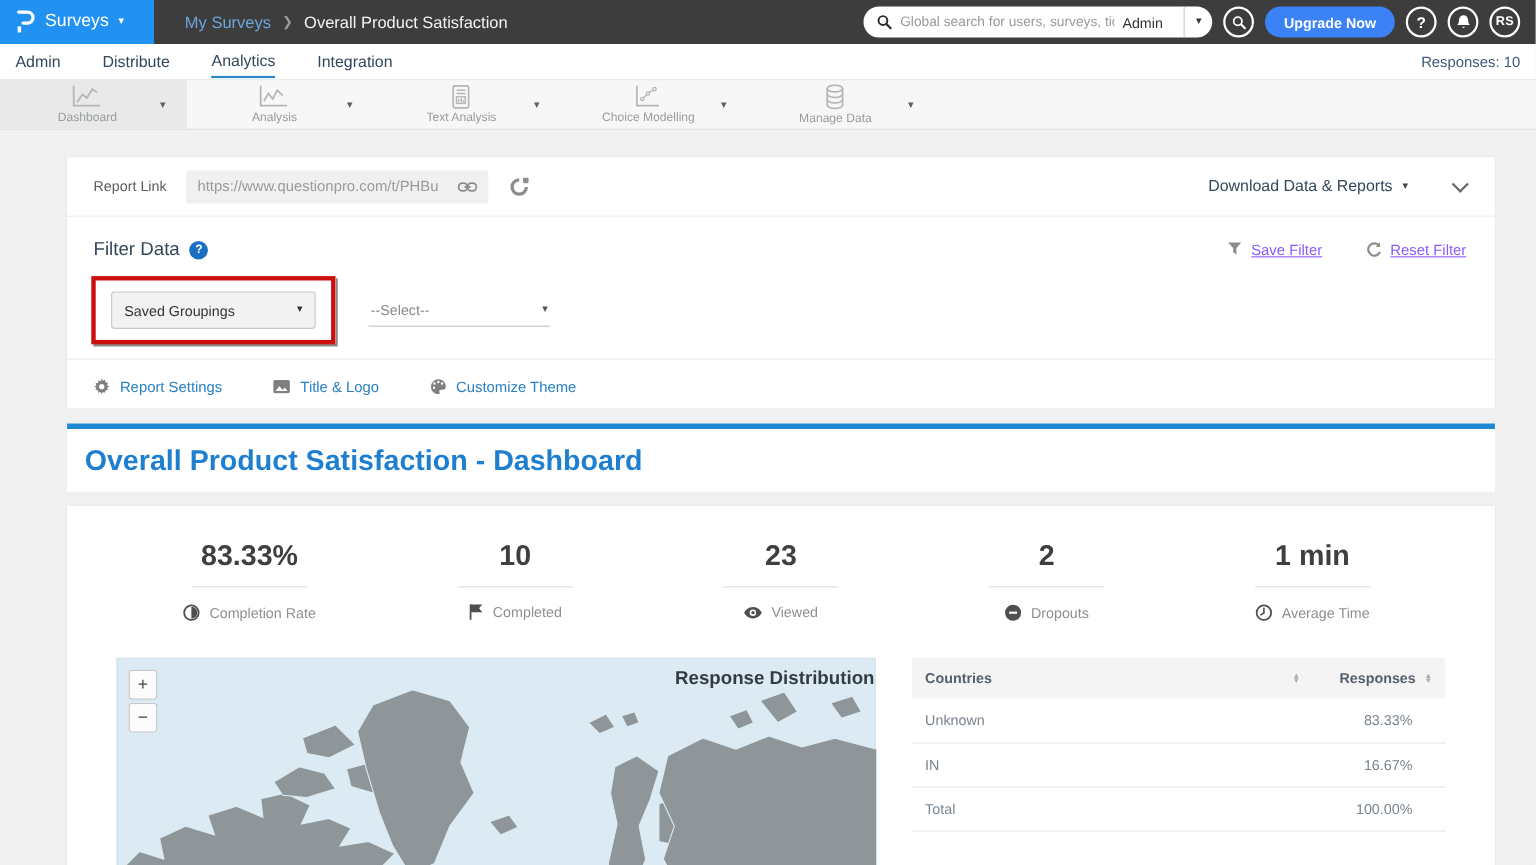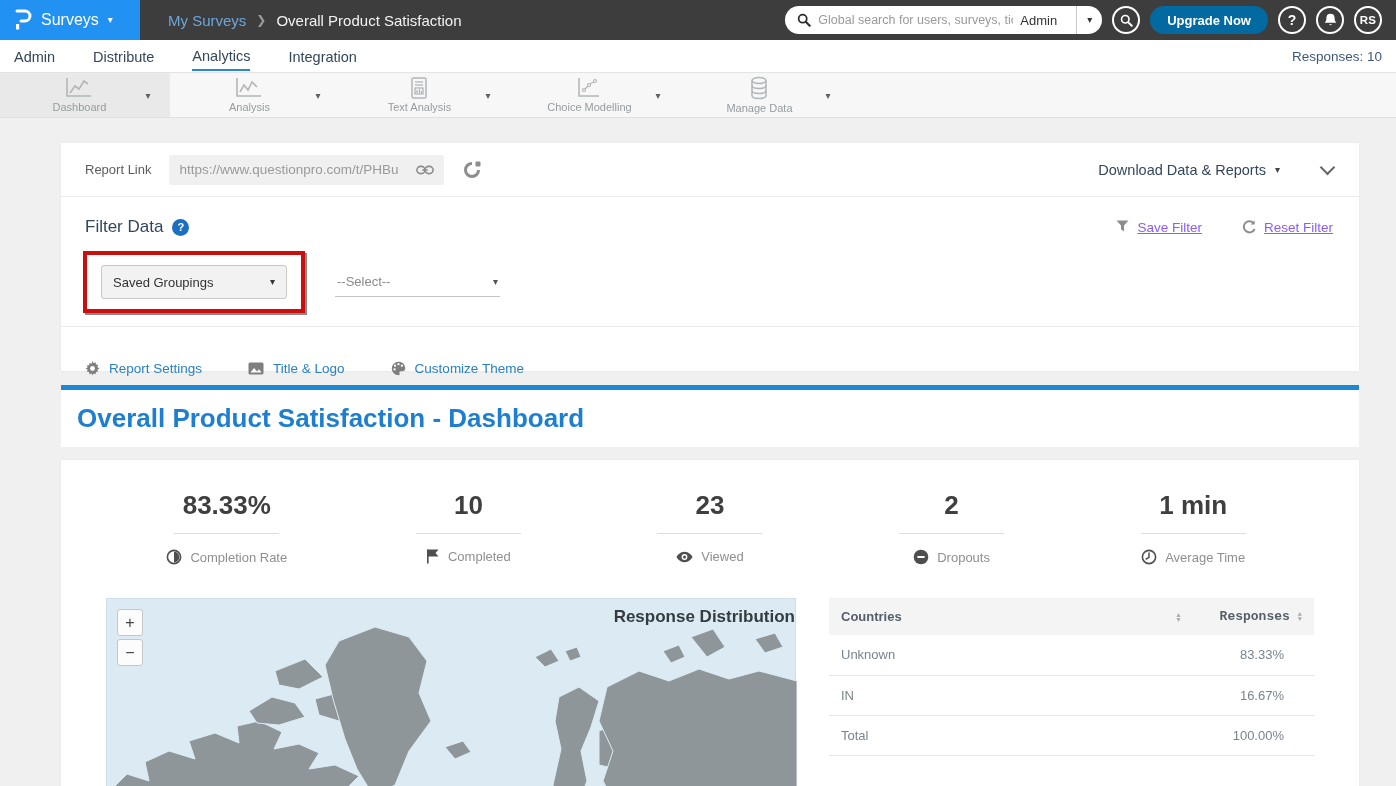--- a/index.html
+++ b/index.html
@@ -25,21 +25,21 @@
   .search-main { display:flex; align-items:center; gap:7px; padding:0 10px 0 12px; }
   .search-main input { border:none; outline:none; width:195px; font-size:12.5px; color:#444;
     font-family:"Liberation Sans", sans-serif; background:transparent; }
   .search-main input::placeholder { color:#9a9a9a; }
   .search-scope { font-size:13px; color:#333; padding-right:9px; }
   .pill-caret { border-left:1px solid #c9c9c9; height:28px; width:26px; display:flex;
     align-items:center; justify-content:center; color:#333; cursor:pointer; }
   .circle-btn { width:28px; height:28px; border-radius:50%; border:2px solid #fff; background:transparent;
     display:flex; align-items:center; justify-content:center; color:#fff; font-size:14px; font-weight:bold;
     cursor:pointer; }
-  .upgrade-btn { background:#0369a1; color:#fff; font-weight:bold; font-size:13px; height:28px;
+  .upgrade-btn { background:#3b82f6; color:#fff; font-weight:bold; font-size:13px; height:28px;
     border:none; border-radius:15px; padding:0 17px; cursor:pointer; }
   .avatar-txt { font-size:11.5px; font-weight:bold; letter-spacing:0.3px; }
 
   
   .tabbar { position:absolute; top:40px; left:0; width:1396px; height:33px; background:#fff;
     border-bottom:1px solid #e4e4e4; display:flex; align-items:center; padding:0 14px; }
   .tab { font-size:14.5px; color:#33475b; margin-right:38px; padding:6px 0 5px; cursor:pointer; }
   .tab.active { border-bottom:2px solid #2b87c8; }
   .responses-count { margin-left:auto; font-size:13.5px; color:#3f5878; }
 
@@ -81,21 +81,21 @@
     margin-left:-2px; }
   .groupings-select { width:186px; height:34px; background:#f2f2f2; border:1px solid #c8c8c8;
     border-radius:3px; display:flex; align-items:center; padding:0 11px; font-size:13px; color:#333;
     cursor:pointer; }
   .groupings-select .caret { margin-left:auto; color:#333; }
   .plain-select { width:165px; margin-left:30px; display:flex; align-items:center;
     border-bottom:1px solid #c4c4c4; padding:7px 2px; font-size:13px; color:#8a8a8a; cursor:pointer; }
   .plain-select .caret { margin-left:auto; color:#555; }
 
   .settings-row { border-top:1px solid #ebebeb; margin-top:13px; height:50px; display:flex;
-    align-items:flex-end; padding:0 24px; gap:46px; }
+    align-items:center; padding:0 24px; gap:46px; }
   .settings-link { display:flex; align-items:center; gap:9px; font-size:13.5px; color:#2980c4; cursor:pointer; }
 
   
   .titleband { top:385px; height:62px; border-top:5px solid #1e88d2; display:flex; align-items:center;
     padding:0 16px; }
   .page-title { font-size:26px; color:#1e7fd0; }
 
   
   .card2 { top:460px; height:620px; box-shadow:0 0 2px rgba(0,0,0,0.06); }
   .stats-row { display:flex; padding:30px 45px 0; }
@@ -111,21 +111,21 @@
     font-weight:bold; color:#343b41; z-index:3; }
   .zoom-ctrl { position:absolute; top:10px; left:10px; z-index:3; display:flex; flex-direction:column; gap:3px; }
   .zoom-btn { width:26px; height:27px; background:#fcfcfc; border:1px solid #c6c6c6; border-radius:3px;
     font-size:16px; color:#444; display:flex; align-items:center; justify-content:center; cursor:pointer; }
   .map-svg { position:absolute; top:0; left:0; }
 
   .table-panel { flex:1; }
   table.countries { width:100%; border-collapse:collapse; }
   table.countries th { background:#f4f4f4; height:37px; font-size:13px; color:#555f6b; text-align:left;
     padding:0 12px; font-weight:bold; cursor:pointer; }
-  table.countries th.resp { text-align:right;font-family:Liberation Mono, monospace; }
+  table.countries th.resp { text-align:right; }
   table.countries td { height:40px; font-size:13px; color:#7a848e; padding:0 12px;
     border-bottom:1px solid #e6e6e6; background:#fff; }
   table.countries td.resp { text-align:right; padding-right:30px; }
   .sort-icon { display:inline-flex; flex-direction:column; line-height:5px; font-size:7px; color:#adadad;
     vertical-align:middle; margin-left:8px; }
   .th-flex { display:flex; align-items:center; }
   .th-flex .grow { flex:1; }
 </style>
 </head>
 <body>

